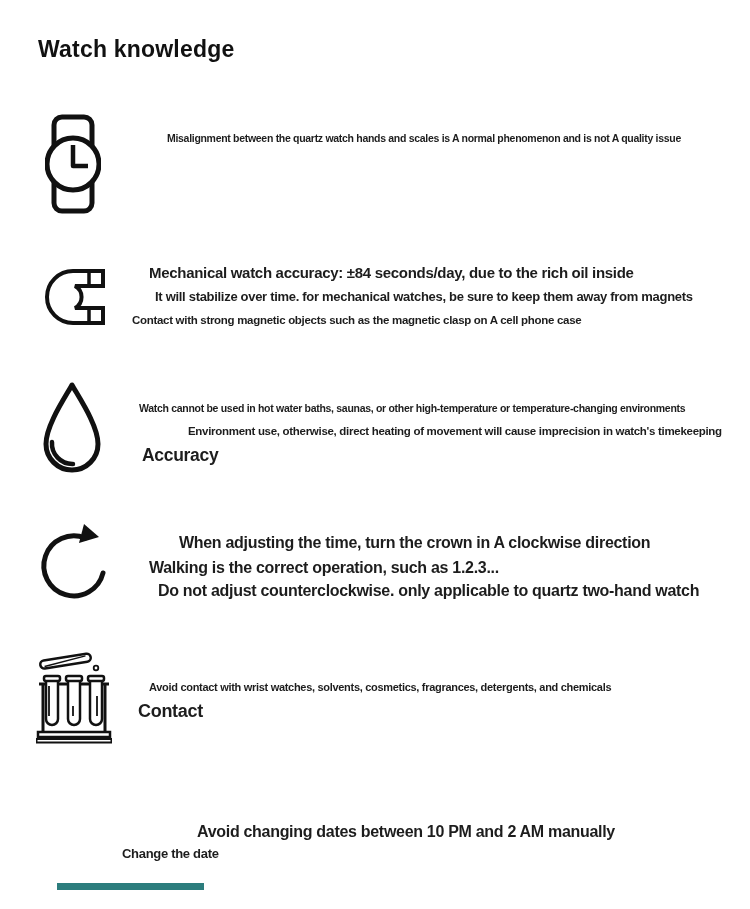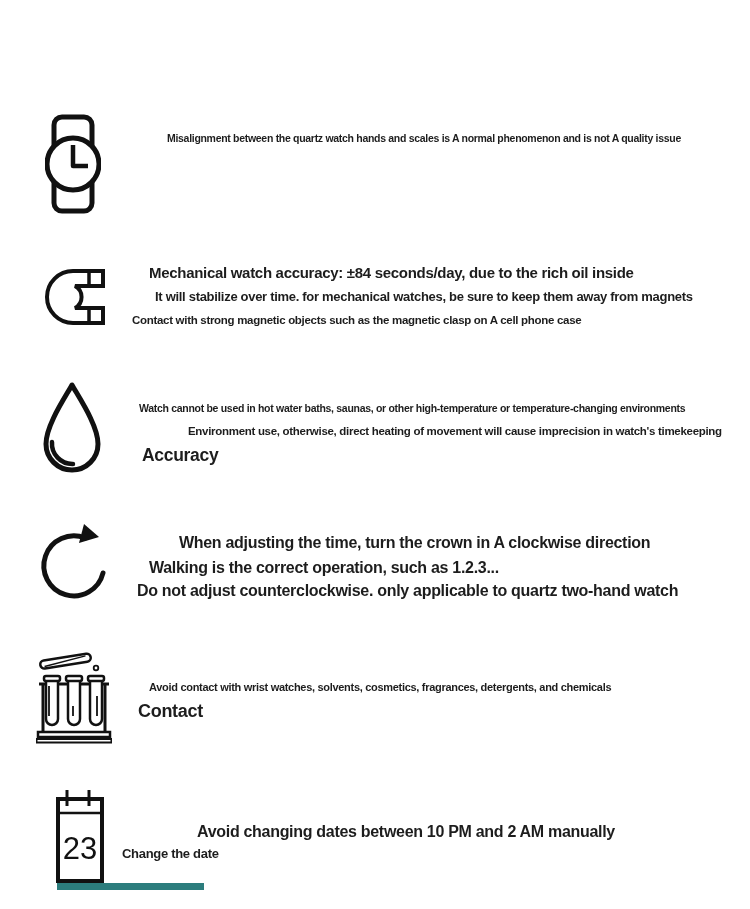--- a/index.html
+++ b/index.html
@@ -30,20 +30,21 @@
     position:absolute;left:57px;top:883px;width:147px;height:7px;
     background:#2c7d7d;
   }
   svg text{font-family:"Liberation Sans", sans-serif;}
 </style>
 </head>
 <body>
 
 <div id="page">
 
+  <div class="title">Watch knowledge</div>
 
   <div class="icon" style="left:45px;top:114px;">
     <svg width="56" height="100" viewBox="0 0 56 100">
       <rect x="9" y="3" width="38" height="94" rx="8" fill="none" stroke="#111" stroke-width="5"></rect>
       <circle cx="28" cy="50" r="26" fill="#fff" stroke="#111" stroke-width="5"></circle>
       <path d="M28 31 V52 H43" fill="none" stroke="#111" stroke-width="4.5" stroke-linejoin="round"></path>
     </svg>
   </div>
   <div class="ln fs10" style="left:167px;top:132px;">Misalignment between the quartz watch hands and scales is A normal phenomenon and is not A quality issue</div>
 
@@ -68,21 +69,21 @@
   <div class="ln fs175" style="left:142px;top:445px;">Accuracy</div>
 
   <div class="icon" style="left:38px;top:522px;">
     <svg width="72" height="84" viewBox="0 0 72 84">
       <path d="M47 16 A30 30 0 1 0 65 51" fill="none" stroke="#111" stroke-width="5" stroke-linecap="round"></path>
       <polygon points="41,21 46,2 61,15" fill="#111"></polygon>
     </svg>
   </div>
   <div class="ln fs14" style="left:179px;top:534px;">When adjusting the time, turn the crown in A clockwise direction</div>
   <div class="ln fs14" style="left:149px;top:559px;">Walking is the correct operation, such as 1.2.3...</div>
-  <div class="ln fs14" style="left:137px;top:582px;">Do not adjust counterclockwise. only applicable to quartz two-hand watch</div>
+  <div class="ln fs14" style="left:158px;top:582px;">Do not adjust counterclockwise. only applicable to quartz two-hand watch</div>
 
   <div class="icon" style="left:36px;top:648px;">
     <svg width="76" height="96" viewBox="0 0 76 96">
       <g transform="rotate(-9 30 13)">
         <rect x="4" y="9" width="51" height="8" rx="4" fill="#fff" stroke="#111" stroke-width="2.5"></rect>
         <line x1="8" y1="15" x2="50" y2="11" stroke="#111" stroke-width="1.5"></line>
       </g>
       <circle cx="60" cy="20" r="2.3" fill="none" stroke="#111" stroke-width="1.8"></circle>
       <line x1="3" y1="36" x2="73" y2="36" stroke="#111" stroke-width="3"></line>
       <line x1="7" y1="36" x2="7" y2="86" stroke="#111" stroke-width="3"></line>
@@ -96,27 +97,18 @@
       <path d="M54 33 V71 A6 6 0 0 0 66 71 V33" fill="#fff" stroke="#111" stroke-width="2.5"></path>
       <rect x="52" y="28" width="16" height="5" rx="2" fill="#fff" stroke="#111" stroke-width="2.5"></rect>
       <line x1="61" y1="48" x2="61" y2="68" stroke="#111" stroke-width="1.8"></line>
       <rect x="2" y="84" width="72" height="5" fill="#fff" stroke="#111" stroke-width="2.5"></rect>
       <rect x="0.5" y="91" width="75" height="3.5" fill="#fff" stroke="#111" stroke-width="2"></rect>
     </svg>
   </div>
   <div class="ln fs11" style="left:149px;top:681px;">Avoid contact with wrist watches, solvents, cosmetics, fragrances, detergents, and chemicals</div>
   <div class="ln fs185" style="left:138px;top:701px;">Contact</div>
 
-  <div class="icon" style="left:56px;top:790px;">
-    <svg width="48" height="94" viewBox="0 0 48 94">
-      <rect x="2" y="9" width="44" height="82" fill="#fff" stroke="#111" stroke-width="4"></rect>
-      <line x1="2" y1="23" x2="46" y2="23" stroke="#111" stroke-width="2.5"></line>
-      <line x1="11" y1="0" x2="11" y2="16" stroke="#111" stroke-width="3"></line>
-      <line x1="33" y1="0" x2="33" y2="16" stroke="#111" stroke-width="3"></line>
-      <text x="24" y="69" text-anchor="middle" font-size="31" fill="#111">23</text>
-    </svg>
-  </div>
   <div class="ln fs14" style="left:197px;top:823px;">Avoid changing dates between 10 PM and 2 AM manually</div>
   <div class="ln fs13" style="left:122px;top:846px;text-align:right;">Change the date</div>
 
   <div id="accent-bar"></div>
 
 </div>
 
 </body></html>

